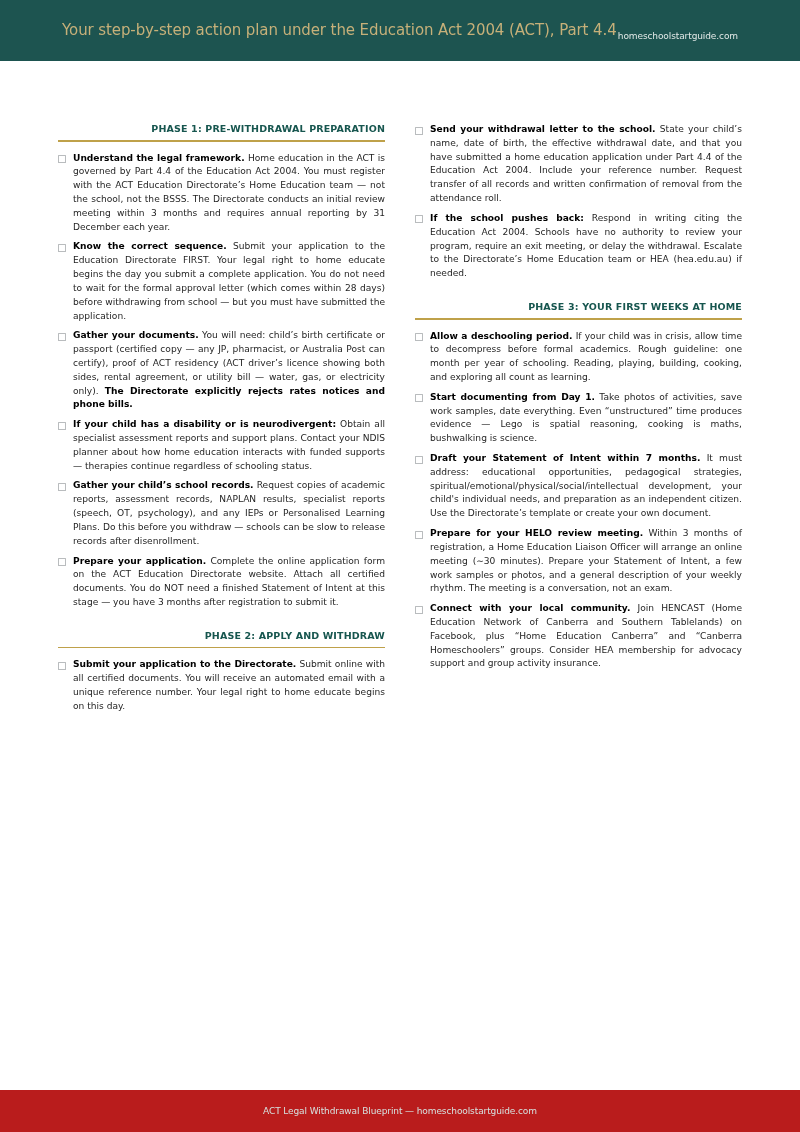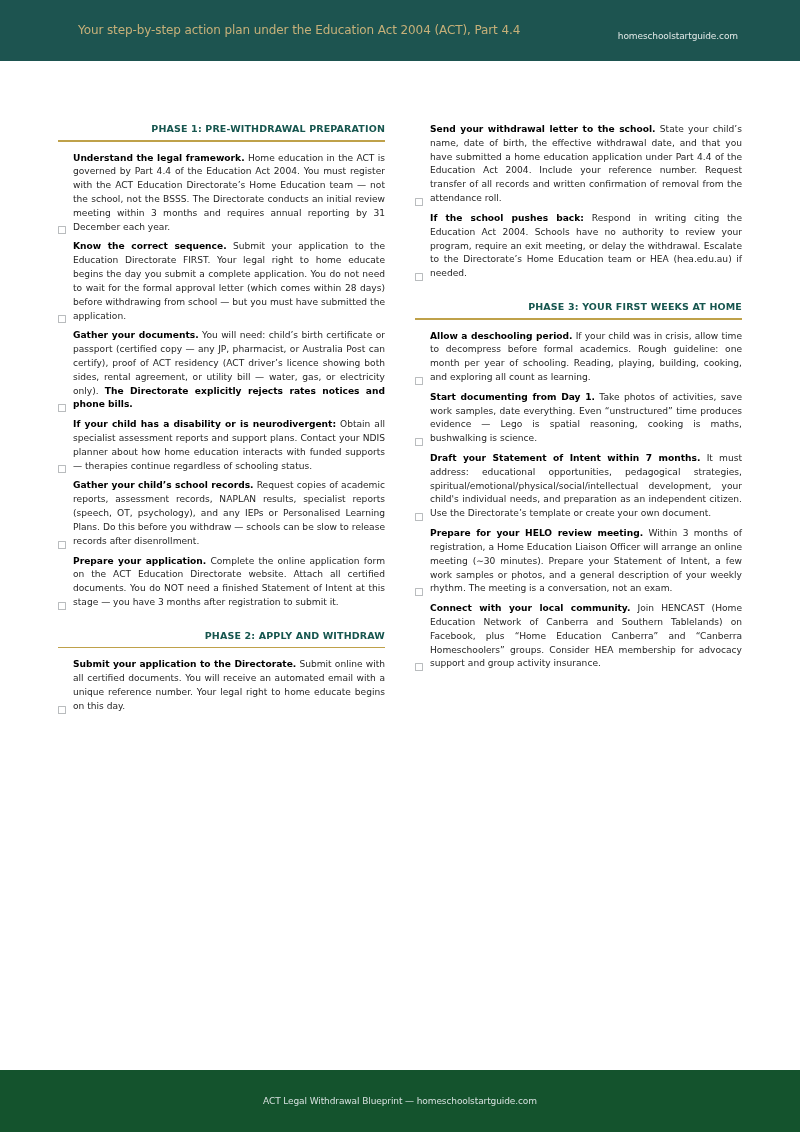--- a/index.html
+++ b/index.html
@@ -36,24 +36,24 @@
     font-family: "DejaVu Sans", sans-serif;
     font-size: 19.5px;
     font-weight: bold;
     color: #ffffff;
     letter-spacing: -0.2px;
     line-height: 1.1;
     margin: 0 0 4px 0;
   }
   .doc-subtitle {
     font-family: "DejaVu Sans", sans-serif;
-    font-size: 12px;
+    font-size: 15px;
     color: #c6b079;
     line-height: 1.1;
-    margin: 16px;
+    margin: 0;
     letter-spacing: -0.1px;
   }
   .doc-site {
     font-family: "DejaVu Sans", sans-serif;
     font-size: 9px;
     color: #e2e9e7;
     letter-spacing: -0.1px;
     padding-right: 38px;
     padding-top: 10px;
   }
@@ -88,21 +88,21 @@
     background: #bfa14a;
     margin: 0 0 10px 0;
   }
   .phase-gap {
     height: 14px;
   }
 
   
   .check-item {
     display: flex;
-    align-items: flex-end;
+    align-items: flex-start;
     margin-bottom: 6px;
     break-inside: avoid-column;
   }
   .checkbox {
     flex: 0 0 auto;
     width: 8px;
     height: 8px;
     border: 1px solid #b9bcbe;
     background: #ffffff;
     margin-top: 3.5px;
@@ -125,22 +125,22 @@
     font-weight: bold;
     color: #000000;
   }
 
   
   .doc-footer {
     position: absolute;
     left: 0;
     right: 0;
     bottom: 0;
-    height: 62px;
-    background: #14532d;
+    height: 42px;
+    background: #b91c1c;
     display: flex;
     align-items: center;
     justify-content: center;
     margin-top: 14px;
   }
   .footer-text {
     font-family: "DejaVu Sans", sans-serif;
     font-size: 9px;
     color: #d6e0de;
     letter-spacing: -0.1px;

